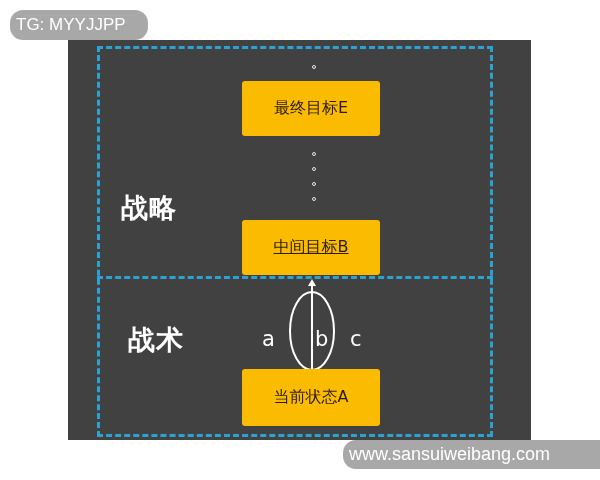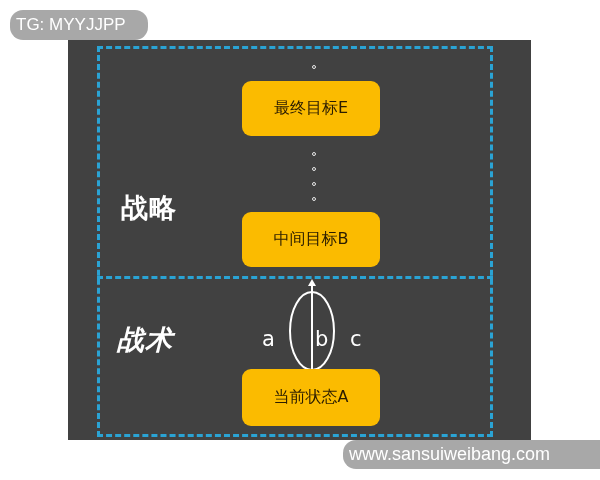--- a/index.html
+++ b/index.html
@@ -15,21 +15,21 @@
   .dash-box {
     position: absolute; box-sizing: border-box;
     border: 3px dashed #2aa3d4;
   }
   .dash-line {
     position: absolute; height: 0;
     border-top: 3px dashed #2aa3d4;
   }
   .ybox {
     position: absolute; left: 242px; width: 138px; height: 55px;
-    background: #fbbb00; border-radius: 9px;
+    background: #fbbb00; border-radius: 3px;
     display: flex; align-items: center; justify-content: center;
     color: #2b1d00; font-size: 16px;
   }
   .dot {
     position: absolute; width: 4px; height: 4px; border-radius: 50%;
     border: 1px solid #e8e8e8; box-sizing: border-box; left: 312px;
   }
   .section-label {
     position: absolute; color: #ffffff; font-weight: bold; font-size: 27px;
     letter-spacing: 1px;
@@ -50,36 +50,36 @@
   <span>TG: MYYJJPP</span>
 </div>
 
 <div class="panel"></div>
 
 <div class="dash-box" style="left:97px; top:46px; width:396px; height:391px;"></div>
 
 <div class="dash-line" style="left:97px; top:276px; width:396px;"></div>
 
 <div class="section-label" style="left:121px; top:143px;margin-top:47px;">战略</div>
-<div class="section-label" style="left:117px; top:322px;font-style:italic;">战术</div>
+<div class="section-label" style="left:128px; top:322px;">战术</div>
 
 <div class="dot" style="top:65px;"></div>
 
 <div class="ybox" style="top:81px;">
   <span>最终目标E</span>
 </div>
 
 <div>
   <div class="dot" style="top:152px;"></div>
   <div class="dot" style="top:167px;"></div>
   <div class="dot" style="top:182px;"></div>
   <div class="dot" style="top:197px;"></div>
 </div>
 
-<div class="ybox" style="top:212px;">
+<div class="ybox" style="top:220px;text-decoration:underline;">
   <span>中间目标B</span>
 </div>
 
 <svg style="position:absolute; left:280px; top:278px;" width="64" height="94" viewBox="0 0 64 94">
   <ellipse cx="32" cy="53" rx="22" ry="39" fill="none" stroke="#ffffff" stroke-width="2"></ellipse>
   <line x1="32" y1="92" x2="32" y2="6" stroke="#ffffff" stroke-width="2"></line>
   <polygon points="32,1 28,8 36,8" fill="#ffffff"></polygon>
 </svg>
 
 <div class="letter" style="left:262px; top:327px;">a</div>

